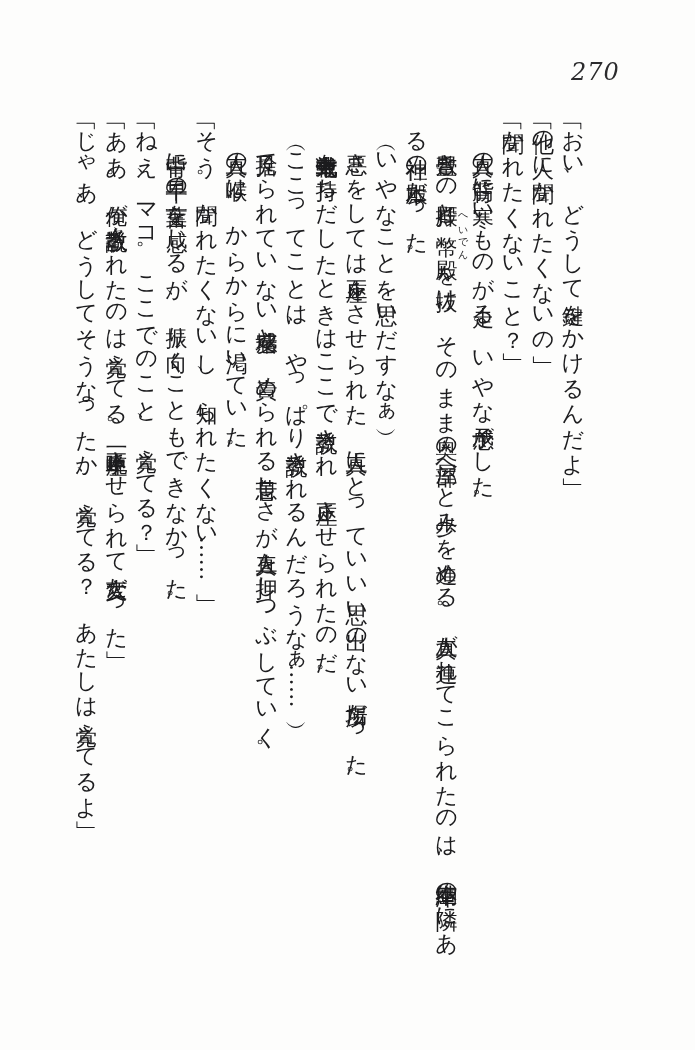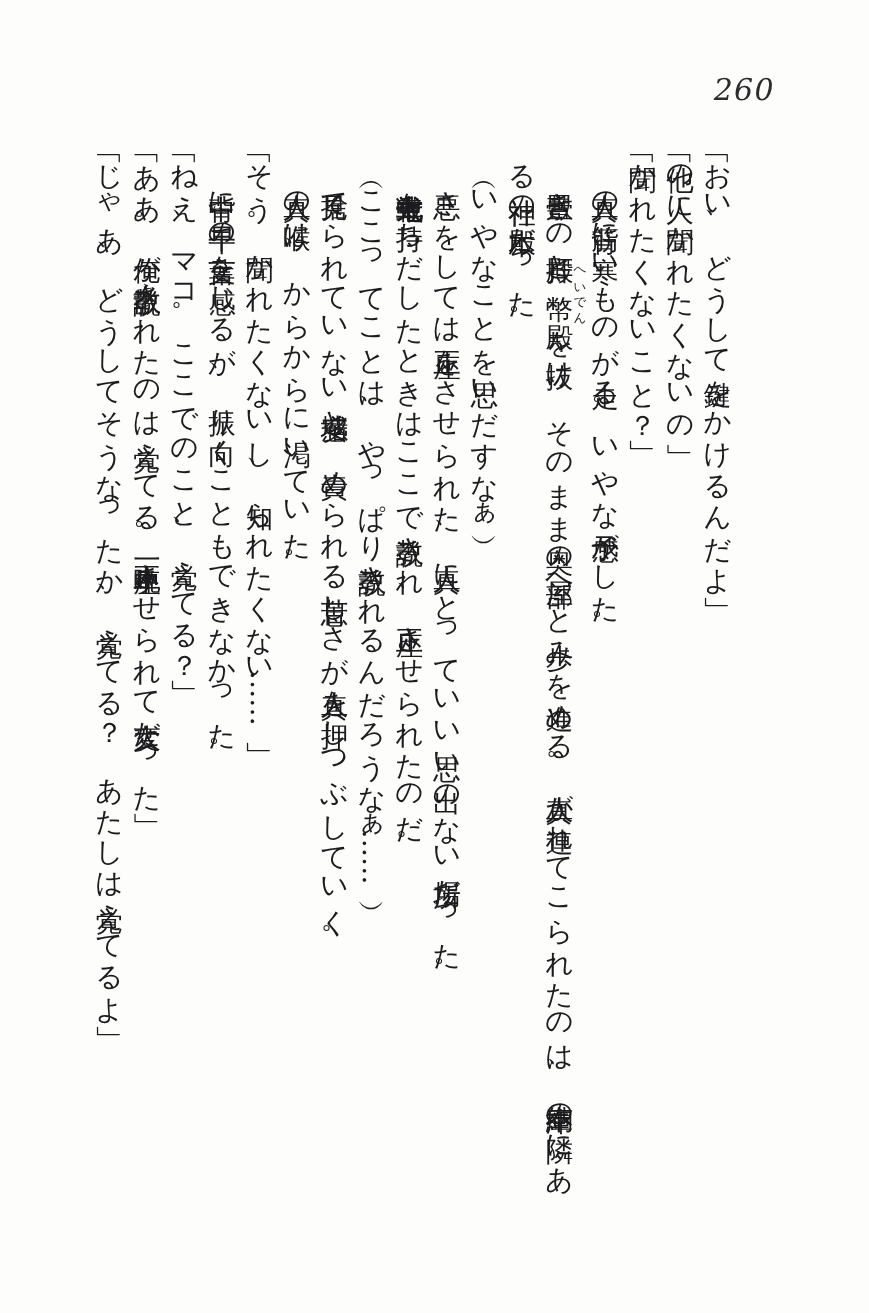--- a/index.html
+++ b/index.html
@@ -50,21 +50,21 @@
   }
   rt {
     font-size: 10px;
     letter-spacing: 0;
     line-height: 1;
   }
 </style>
 </head>
 <body style="background: rgb(253, 253, 252);">
 
-<div class="page-number">260</div>
+<div class="page-number">270</div>
 
 <div class="text-block" style="color: rgb(28, 28, 30);">
     <p>「おい、どうして鍵をかけるんだよ」</p>
     <p>「他の人に聞かれたくないの」</p>
     <p>「聞かれたくないこと？」</p>
     <p>　真人の背筋に寒いものが走る。いやな予感がした。</p>
     <p>　畳敷きの拝殿と<ruby>幣殿<rt>へいでん</rt></ruby>を抜け、そのまま奥の部屋へと歩みを進める。真人が連れてこられたのは、奉納庫の隣にある神社の本殿だった。</p>
     <p>　（いやなことを思いだすなぁ）</p>
     <p>　悪さをしては正座をさせられた、真人にとっていい思い出のない場所だった。</p>
     <p>　九十七式中戦車を持ちだしたときはここで説教され、正座させられたのだ。</p>

